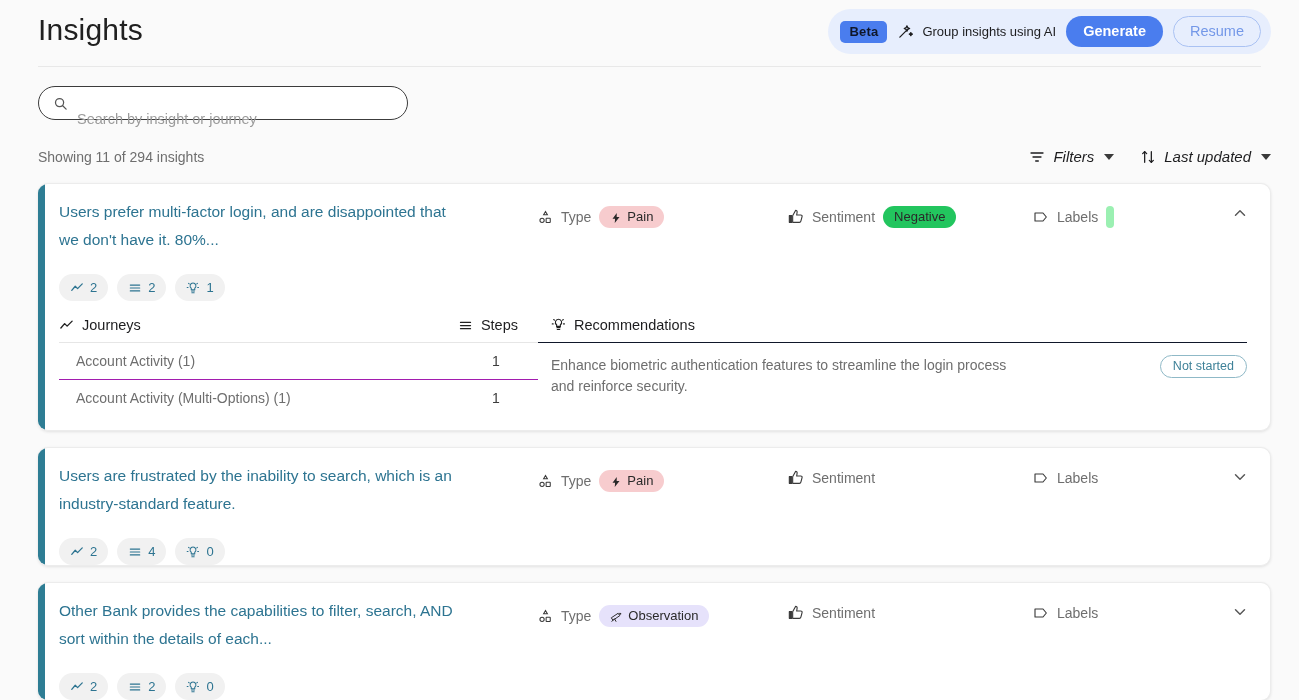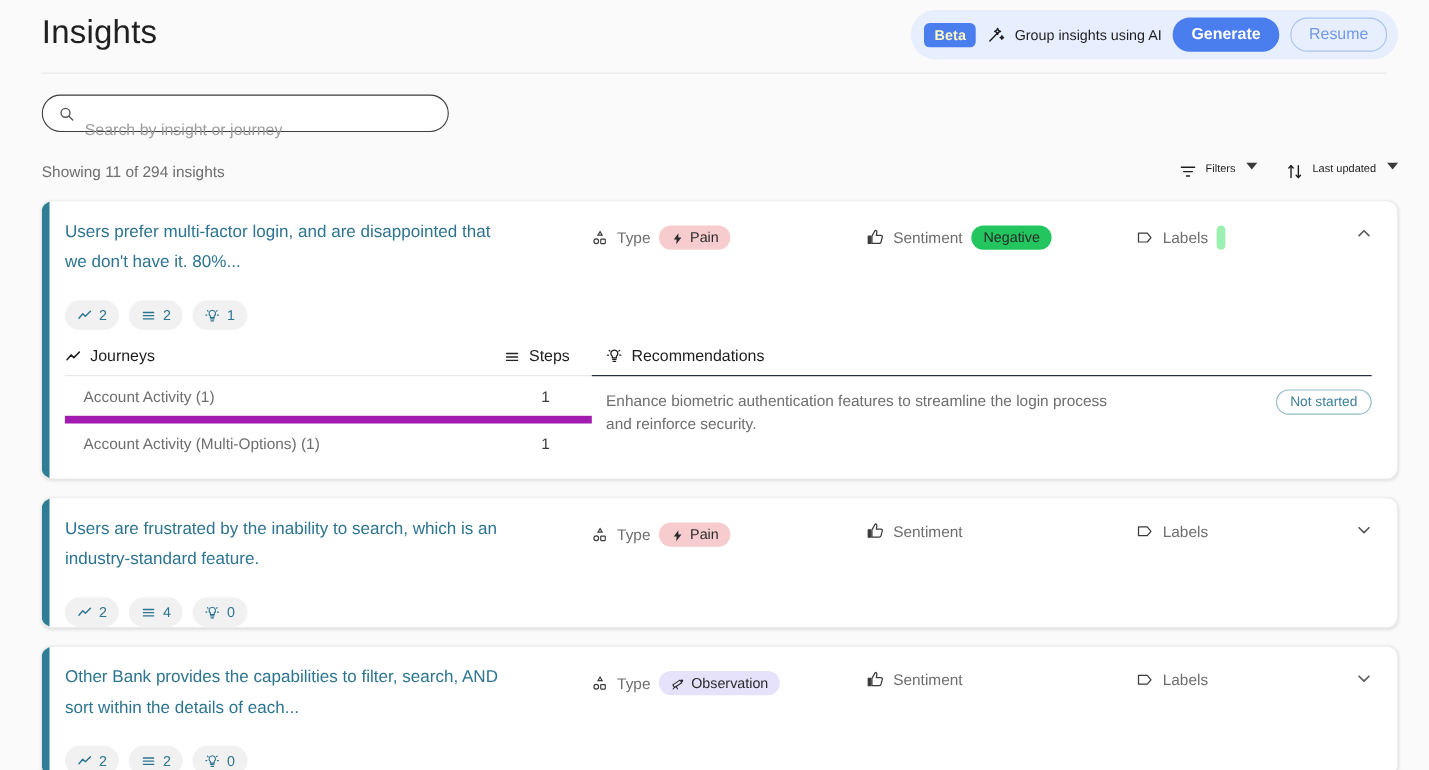--- a/index.html
+++ b/index.html
@@ -20,21 +20,21 @@
   .page-title {
     font-size: 30px; font-weight: 400; color: #202020;
     letter-spacing: 0.2px; line-height: 56px; padding-top: 2px;
   }
   .ai-bar {
     display: flex; align-items: center; gap: 10px;
     background: #e7eefd; border-radius: 24px;
     padding: 7px 10px 7px 12px; margin-top: 9px;
   }
   .beta-chip {
-    background: #4a7dee; color: #fef9c3; font-size: 13px; font-weight: 700;
+    background: #4a7dee; color: #0f172a; font-size: 13px; font-weight: 700;
     border-radius: 5px; padding: 3px 9px 4px; letter-spacing: .2px;
   }
   .ai-label-wrap { display: flex; align-items: center; gap: 8px; }
   .ai-label { font-size: 13px; color: #1d1d1f; white-space: nowrap; }
   .btn-generate {
     background: #4a7dee; color: #fff; border: none; border-radius: 18px;
     font-size: 14.5px; font-weight: 700; padding: 7px 17px 8px;
     font-family: inherit; cursor: pointer; white-space: nowrap;
   }
   .btn-resume {
@@ -58,22 +58,22 @@
   }
   .search-box input::placeholder { color: #9b9b9b; }
 
   .meta-row {
     display: flex; align-items: center; justify-content: space-between;
     margin-top: 28px;
   }
   .showing-text { font-size: 14px; color: #6e6e6e; }
   .tool-group { display: flex; align-items: center; gap: 26px; }
   .tool-item {
-    display: flex; gap: 8px;
-    font-size: 10px; color: #1d1d1f; cursor: pointer;
+    display: flex; align-items: center; gap: 8px;
+    font-size: 15px; color: #1d1d1f; cursor: pointer; font-style: italic;
   }
   .caret {
     width: 0; height: 0; border-left: 5px solid transparent;
     border-right: 5px solid transparent; border-top: 6px solid #3a3a3a;
     margin-left: 2px;
   }
 
   
   .cards { padding: 18px 28px 0 38px; display: flex; flex-direction: column; gap: 16px; }
   .card {
@@ -128,21 +128,21 @@
   .expand { display: flex; padding: 10px 0 14px 0; }
   .journeys { width: 500px; padding-left: 21px; }
   .jhead {
     display: flex; align-items: center; justify-content: space-between;
     border-bottom: 1px solid #e6e6e6; padding: 6px 20px 9px 0;
   }
   .jhead-left, .jhead-right { display: flex; align-items: center; gap: 8px;
     font-size: 14.5px; color: #1d1d1f; }
   .jrow {
     display: flex; align-items: center; justify-content: space-between;
-    border-bottom: 7px solid #a21caf; padding: 10px 20px 10px 17px;
+    border-bottom: 1px solid #a21caf; padding: 10px 20px 10px 17px;
     font-size: 14px; color: #6e6e6e;
   }
   .jrow:last-child { border-bottom: none; }
   .jrow .steps { color: #3c3c3c; font-size: 14px; min-width: 44px; text-align: center; }
 
   .recs { flex: 1; padding-right: 23px; }
   .rhead {
     display: flex; align-items: flex-start; gap: 8px;
     font-size: 14.5px; color: #1d1d1f;
     border-bottom: 1px solid #0f172a; padding: 6px 0 9px 13px;

